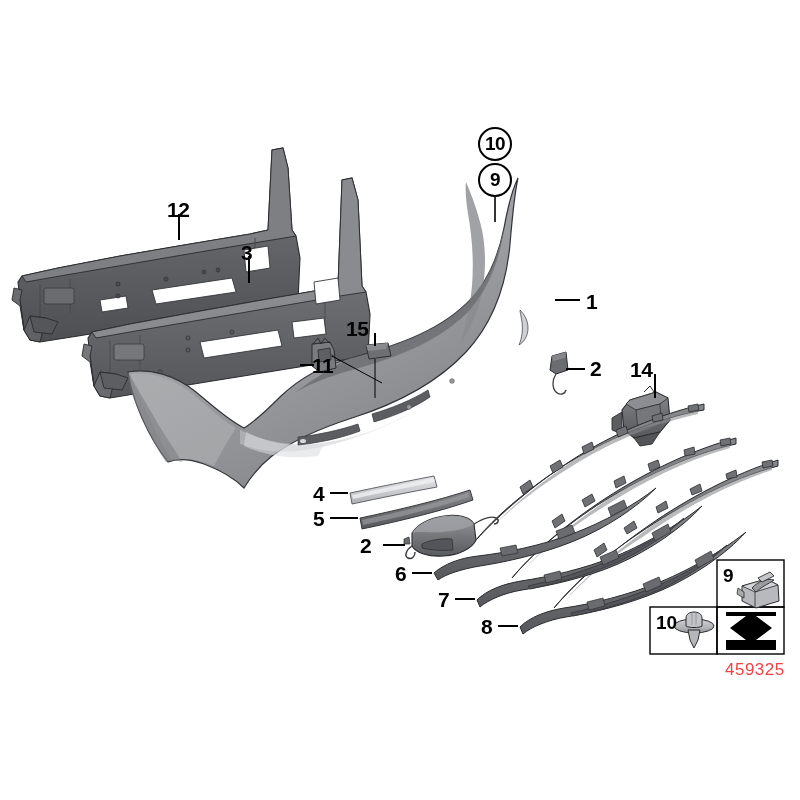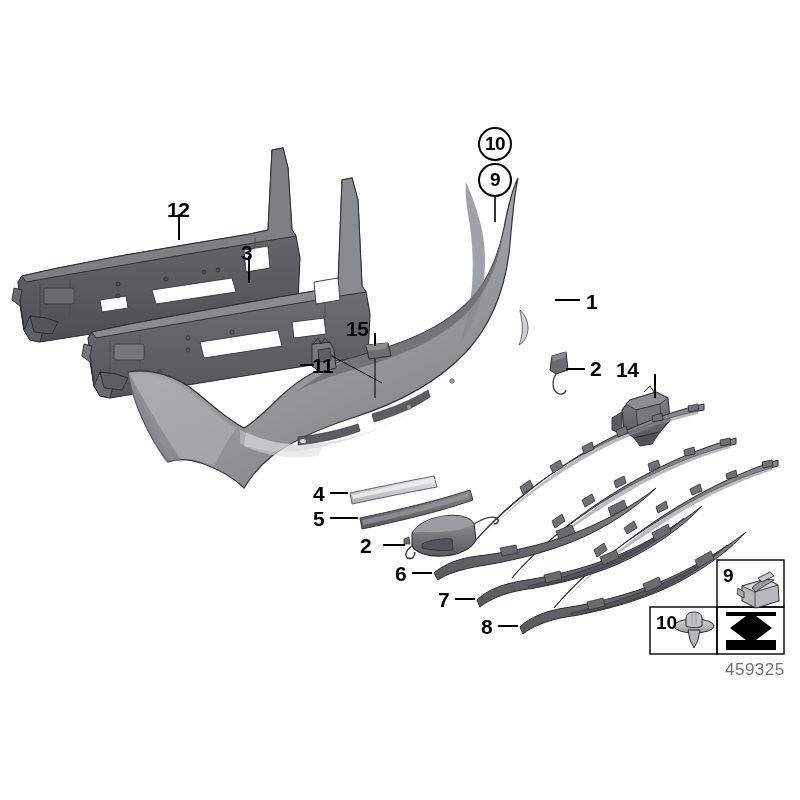--- a/index.html
+++ b/index.html
@@ -19,21 +19,21 @@
     display:flex;align-items:center;justify-content:center;
     font-family:"Liberation Sans",sans-serif;font-weight:bold;font-size:19px;
     color:#000;letter-spacing:-0.5px;
   }
   .legend-num{
     position:absolute;font-family:"Liberation Sans",sans-serif;
     font-weight:bold;font-size:19px;color:#000;
   }
   .partno{
     position:absolute;font-family:"Liberation Sans",sans-serif;
-    font-size:17px;color:#737373;letter-spacing:0.5px;
+    font-size:17px;color:#ef4444;letter-spacing:0.5px;
   }
 </style>
 </head>
 <body>
 
 <div id="stage">
 
   <svg class="canvas" viewBox="0 0 800 800">
     <defs>
       <linearGradient id="gBeam" x1="0" y1="0" x2="0" y2="1">
@@ -361,21 +361,21 @@
       <div class="callout-num" style="left: 590px; top: 358px;">2</div>
       <div class="callout-num" style="left: 241px; top: 242px;">3</div>
       <div class="callout-num" style="left: 313px; top: 483px;">4</div>
       <div class="callout-num" style="left: 313px; top: 508px;">5</div>
       <div class="callout-num" style="left: 395px; top: 563px;">6</div>
       <div class="callout-num" style="left: 438px; top: 589px;">7</div>
       <div class="callout-num" style="left: 481px; top: 616px;">8</div>
       <div class="callout-num" style="left: 272px; top: 355px; margin-left: 40px;">11</div>
       <div class="callout-num" style="left: 167px; top: 199px;">12</div>
       <div class="callout-num" style="left: 360px; top: 535px;">2</div>
-      <div class="callout-num" style="left: 616px; top: 359px;">14</div>
+      <div class="callout-num" style="left: 630px; top: 359px;">14</div>
       <div class="callout-num" style="left: 346px; top: 318px;">15</div>
     </div>
 
   <div class="circle-num" id="circ-10" style="left: 478px; top: 127px;">10</div>
   <div class="circle-num" id="circ-9" style="left: 478px; top: 163px;">9</div>
 
   <div class="legend-num" id="legend-9" style="left: 723px; top: 565px;">9</div>
   <div class="legend-num" id="legend-10" style="left: 656px; top: 612px;">10</div>
 
   <div class="partno" id="partno" style="left: 725px; top: 660px;">459325</div>

